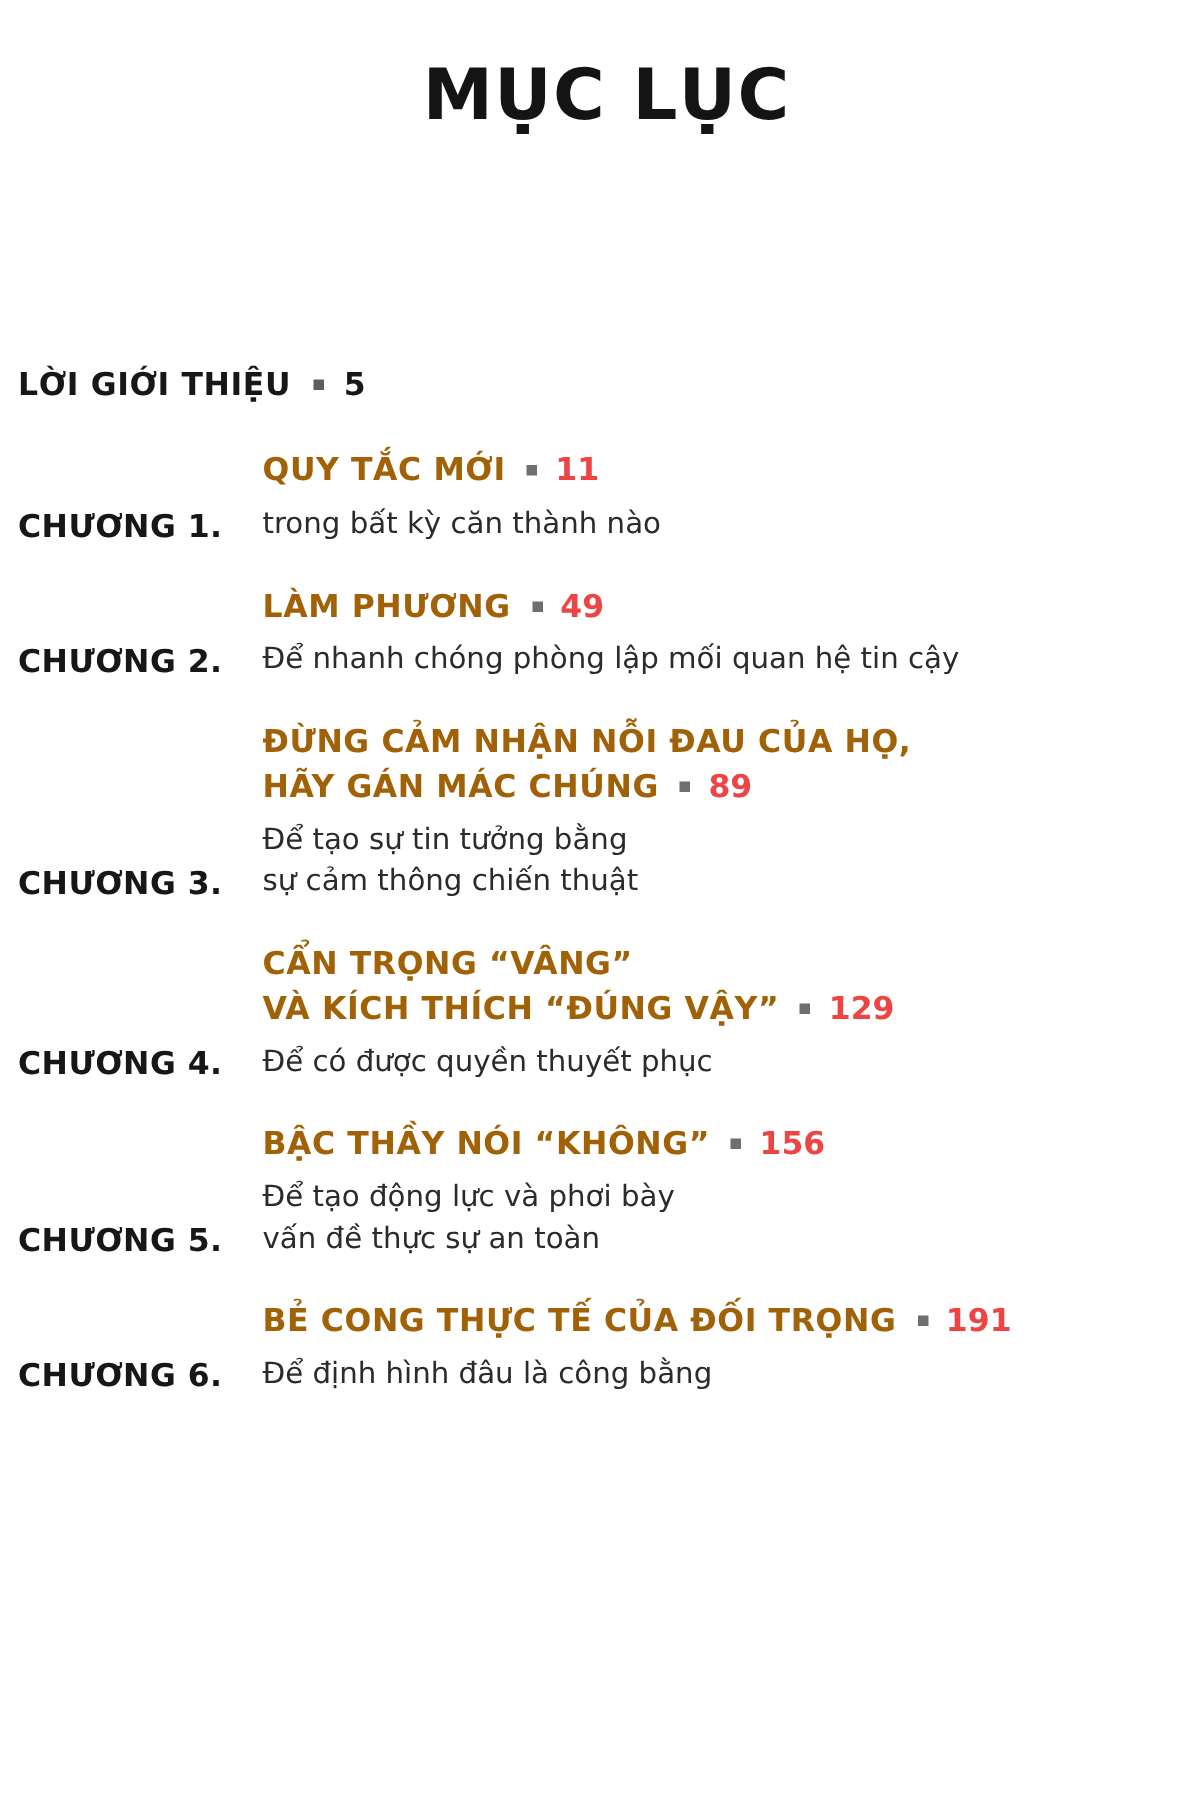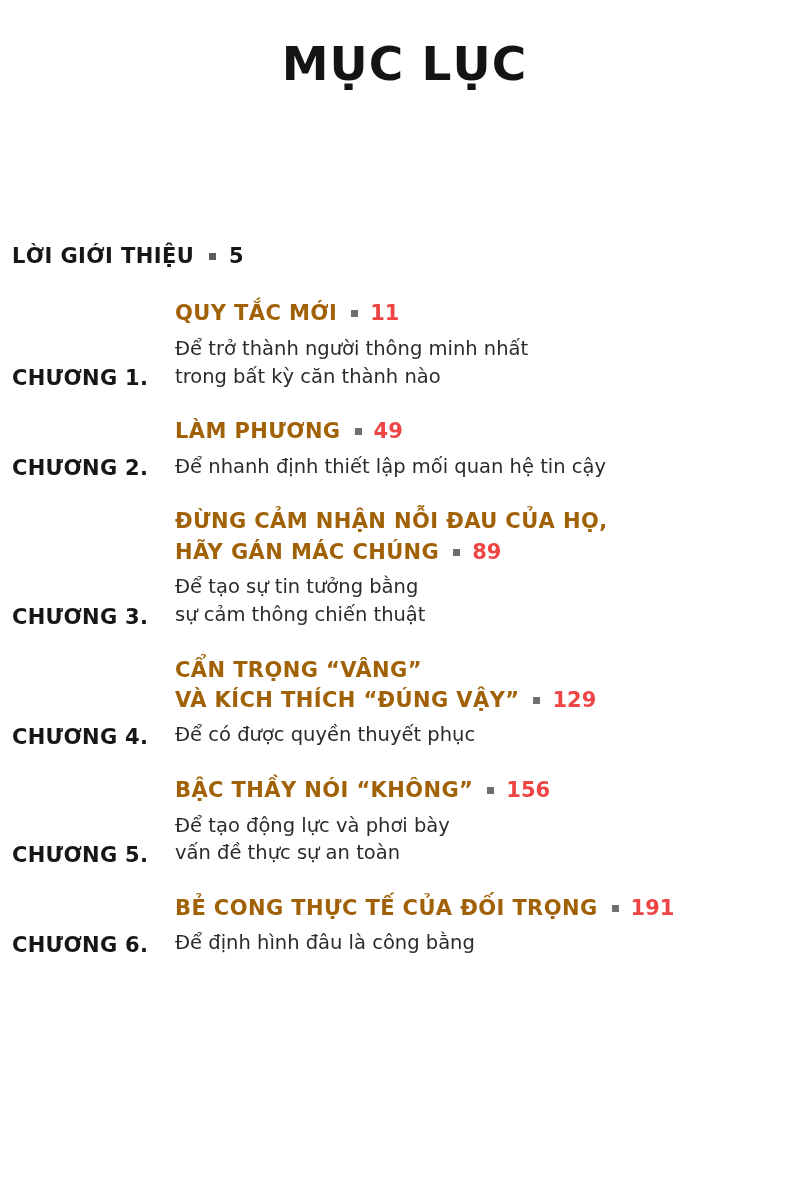--- a/index.html
+++ b/index.html
@@ -138,36 +138,35 @@
 
     <div class="chapter">
       <div class="ch-label">CHƯƠNG 1.</div>
       <div class="ch-body">
         <div class="ch-title-line">
           <span class="ch-title">QUY TẮC MỚI</span>
           <span class="ch-sep"></span>
           <span class="ch-page">11</span>
         </div>
         <div class="ch-sub">
-          <div>Để trở thành người thông minh nhất</div>
           <div>trong bất kỳ căn thành nào</div>
         </div>
       </div>
     </div>
 
     <div class="chapter">
       <div class="ch-label">CHƯƠNG 2.</div>
       <div class="ch-body">
         <div class="ch-title-line">
           <span class="ch-title">LÀM PHƯƠNG</span>
           <span class="ch-sep"></span>
           <span class="ch-page">49</span>
         </div>
         <div class="ch-sub">
-          <div>Để nhanh định thiết lập mối quan hệ tin cậy</div>
+          <div>Để nhanh chóng phòng lập mối quan hệ tin cậy</div>
         </div>
       </div>
     </div>
 
     <div class="chapter">
       <div class="ch-label">CHƯƠNG 3.</div>
       <div class="ch-body">
         <div class="ch-title-line">
           <span class="ch-title">ĐỪNG CẢM NHẬN NỖI ĐAU CỦA HỌ,</span>
         </div>

